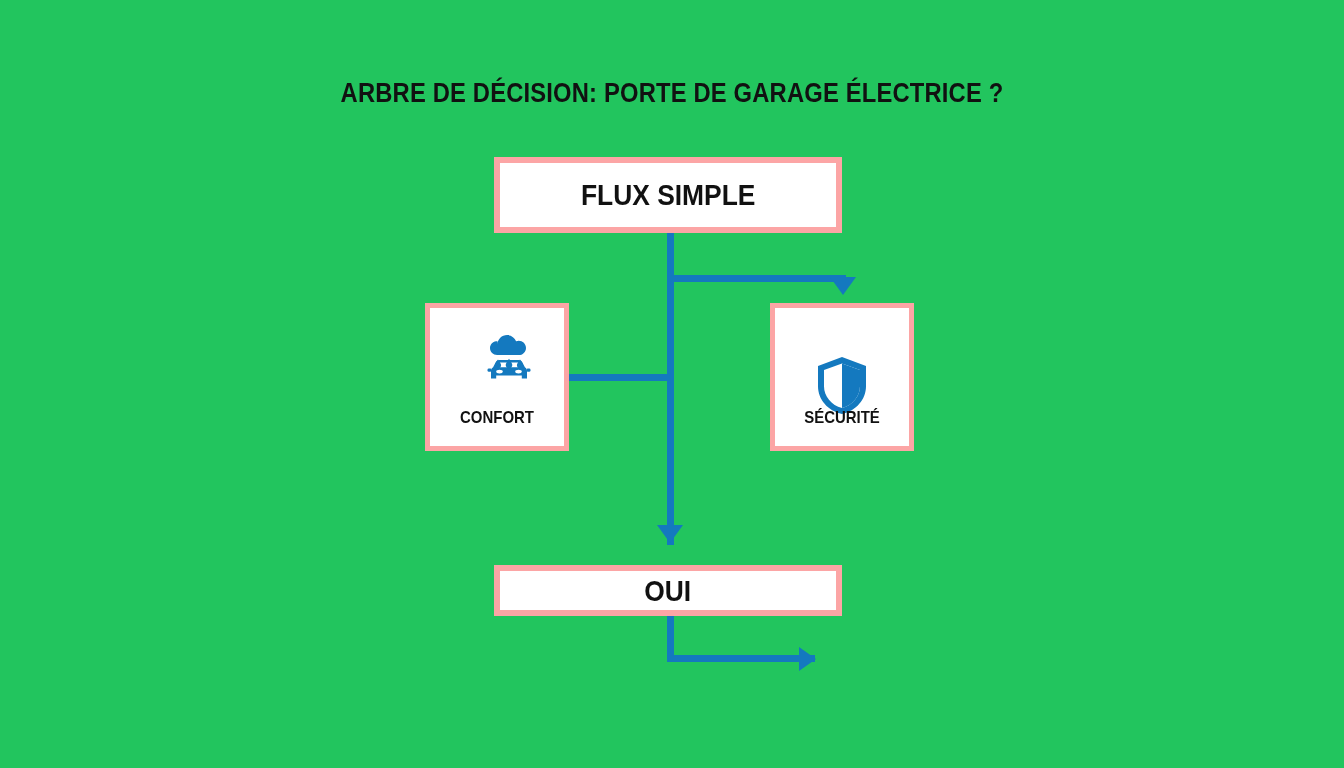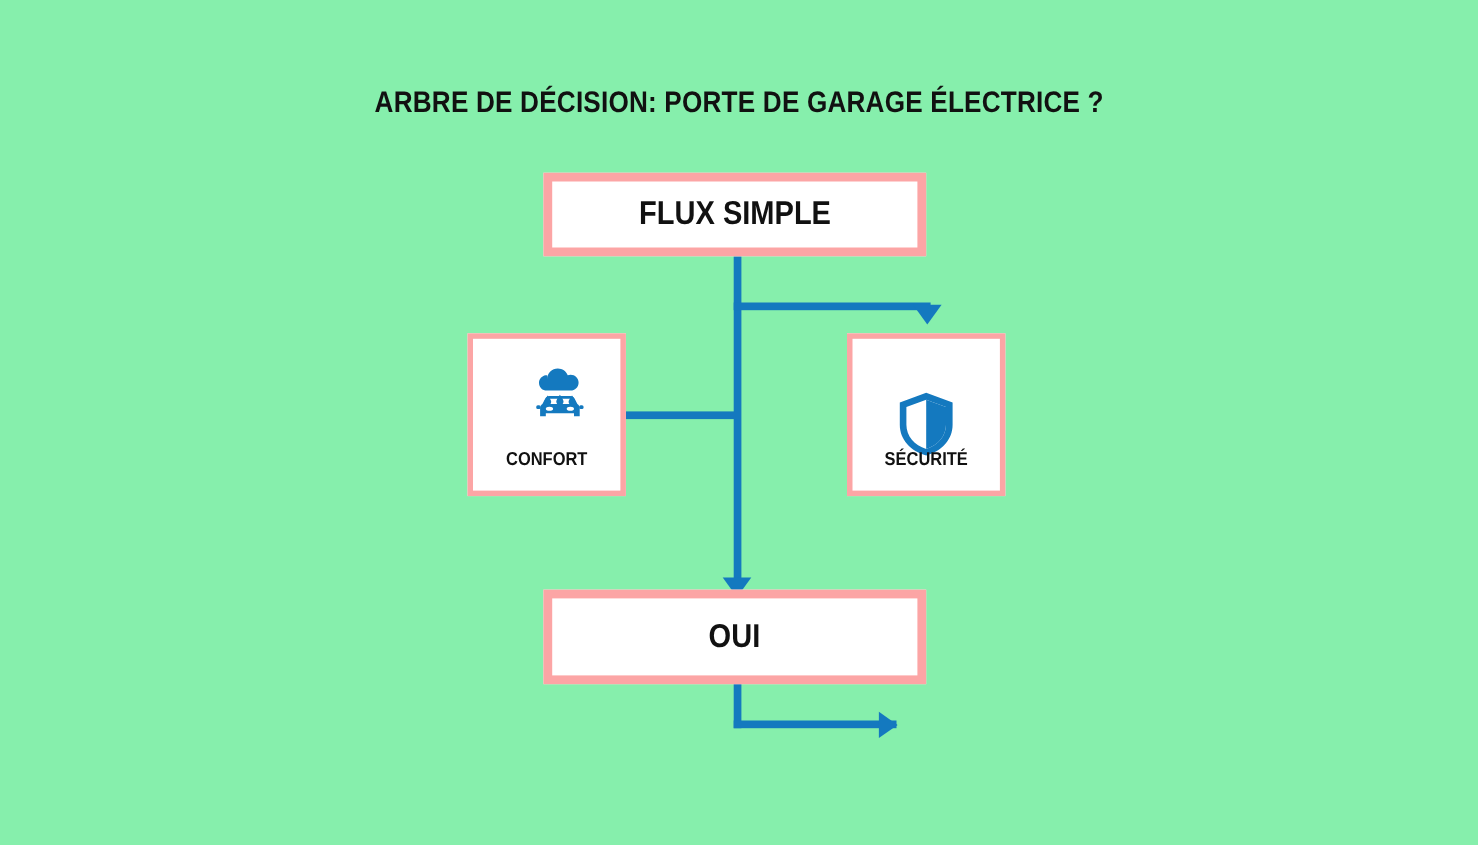--- a/index.html
+++ b/index.html
@@ -11,21 +11,21 @@
     height: 768px;
     background: #fdfdfd;
     font-family: "Liberation Sans", sans-serif;
     overflow: hidden;
   }
 
   #canvas {
     position: relative;
     width: 1344px;
     height: 768px;
-    background: #86efac;
+    background: #22c55e;
   }
 
   
   .diagram-title {
     position: absolute;
     left: 0;
     top: 78px;
     width: 1344px;
     text-align: center;
     font-family: "Liberation Sans Narrow", "Liberation Sans", sans-serif;
@@ -36,21 +36,21 @@
     transform: scaleX(0.88);
     transform-origin: center center;
     white-space: nowrap;
   }
 
   
   .node {
     position: absolute;
     box-sizing: border-box;
     background: #ffffff;
-    border: 8px solid #fca5a5;
+    border: 6px solid #fca5a5;
     display: flex;
     align-items: center;
     justify-content: center;
   }
 
   .node-label {
     font-family: "Liberation Sans Narrow", "Liberation Sans", sans-serif;
     font-weight: bold;
     color: #111111;
     transform: scaleX(0.88);
@@ -64,23 +64,23 @@
     top: 157px;
     width: 348px;
     height: 76px;
     z-index: 4;
   }
   #node-root .node-label { font-size: 30px; }
 
   
   #node-yes {
     left: 494px;
-    top: 536px;
+    top: 565px;
     width: 348px;
-    height: 86px;
+    height: 51px;
     z-index: 4;
   }
   #node-yes .node-label { font-size: 30px; }
 
   
   .node-square {
     width: 144px;
     height: 148px;
     border-width: 5px;
     flex-direction: column;

